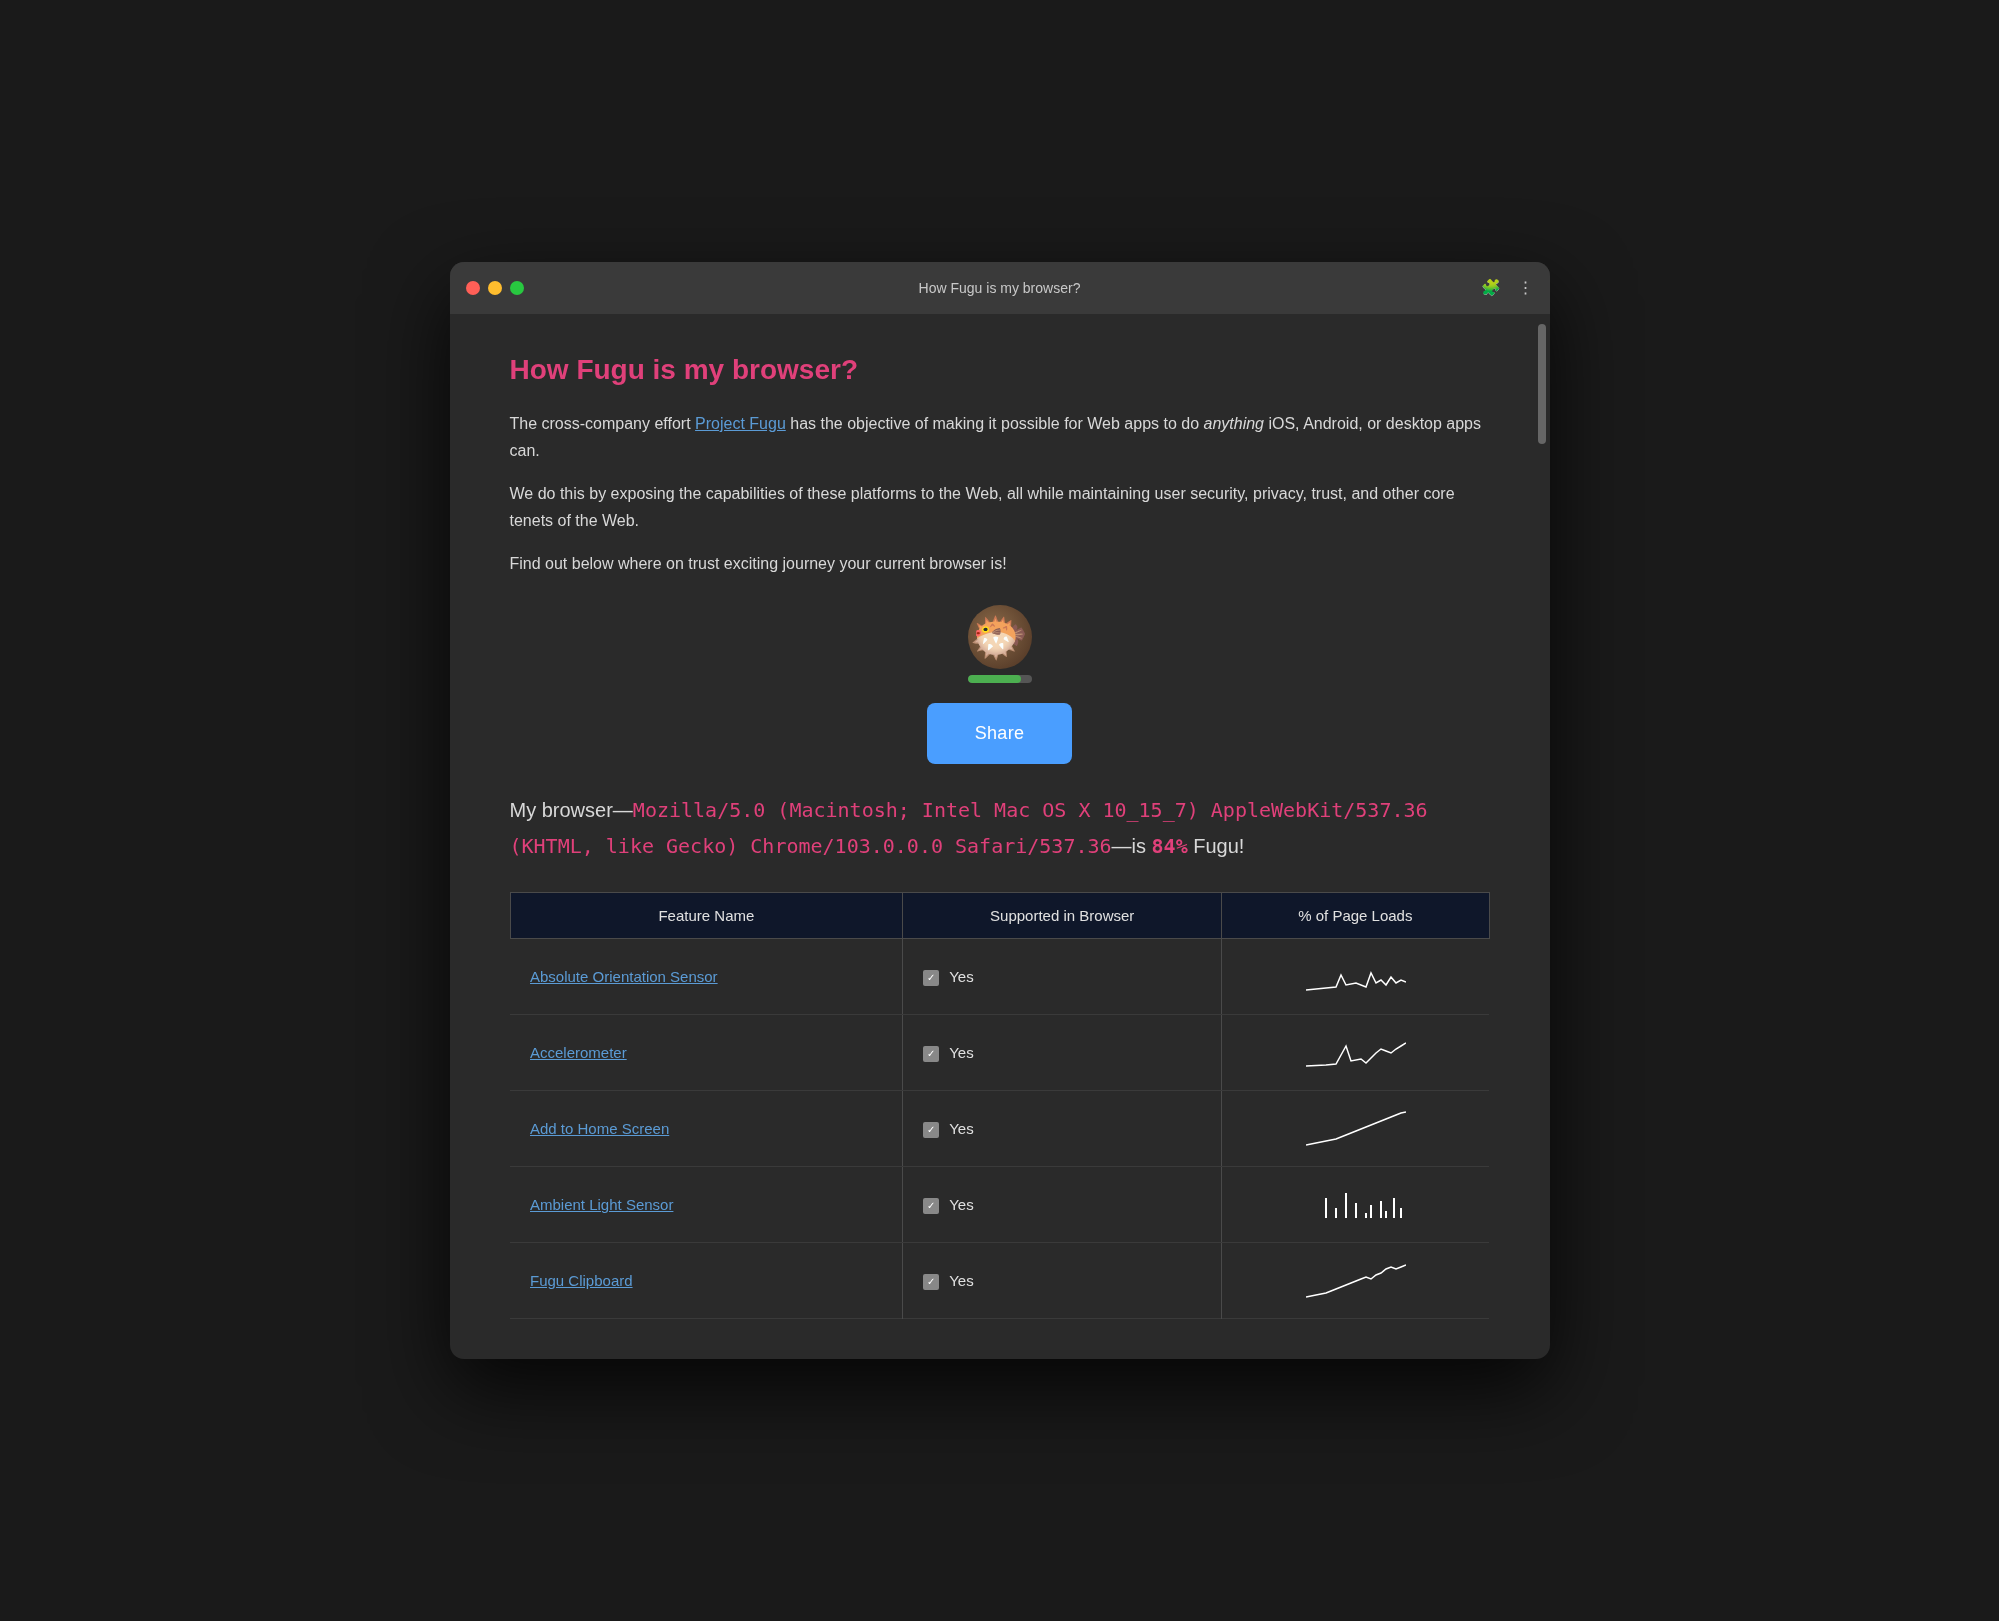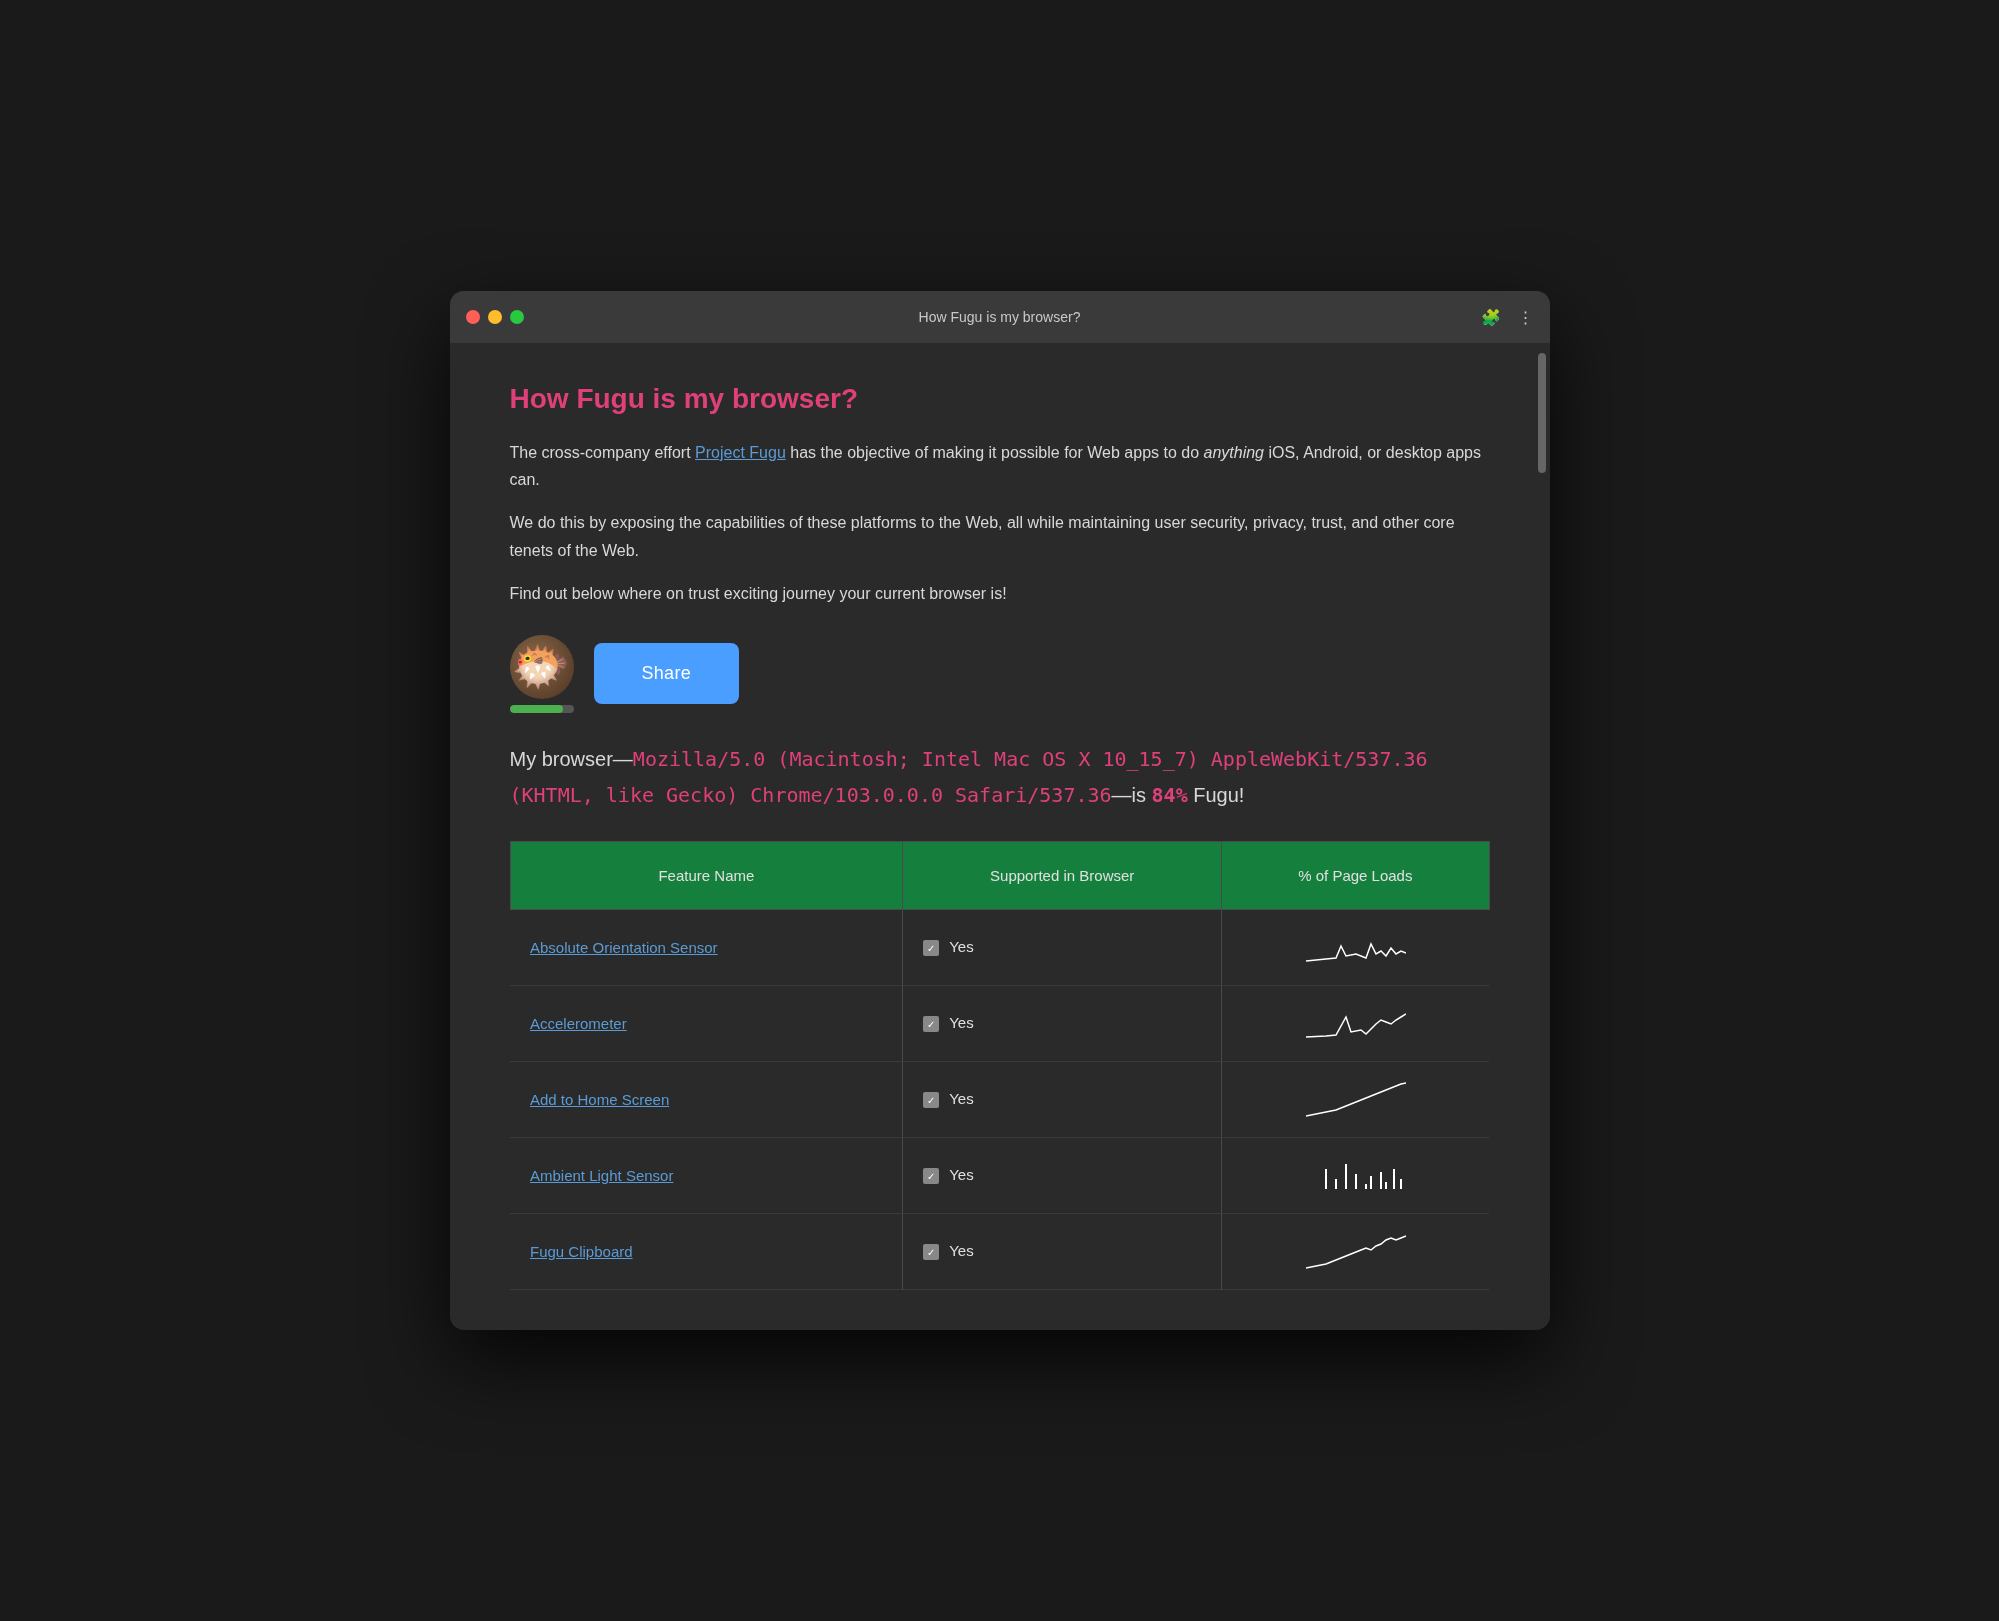--- a/index.html
+++ b/index.html
@@ -114,20 +114,21 @@
       color: #5b9bd5;
       text-decoration: underline;
       cursor: pointer;
     }
 
     .hero-row {
       display: flex;
       align-items: center;
       gap: 20px;
       margin: 28px 0;
+      flex-direction: column;
     }
 
     .fugu-mascot {
       display: flex;
       flex-direction: column;
       align-items: center;
       gap: 6px;
     }
 
     .fugu-img {
@@ -196,23 +197,23 @@
     }
 
     
     .feature-table {
       width: 100%;
       border-collapse: collapse;
       margin-top: 8px;
     }
 
     .feature-table th {
-      background: #15803d;
+      background: #0f172a;
       color: #e0e0e0;
-      padding: 25px 20px;
+      padding: 14px 20px;
       text-align: center;
       font-size: 15px;
       font-weight: 500;
       border: 1px solid #4a4a4a;
     }
 
     .feature-table th:first-child {
       text-align: center;
     }
 

